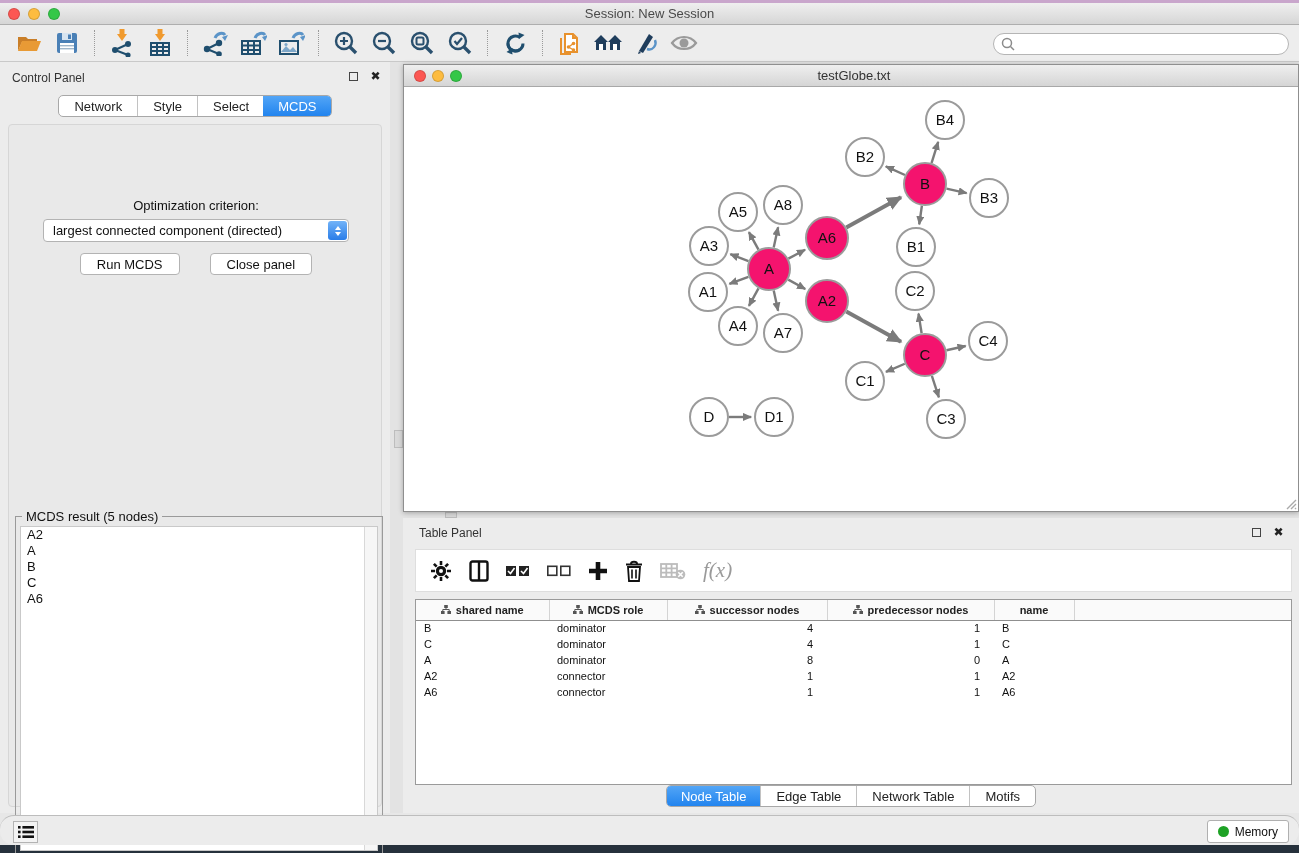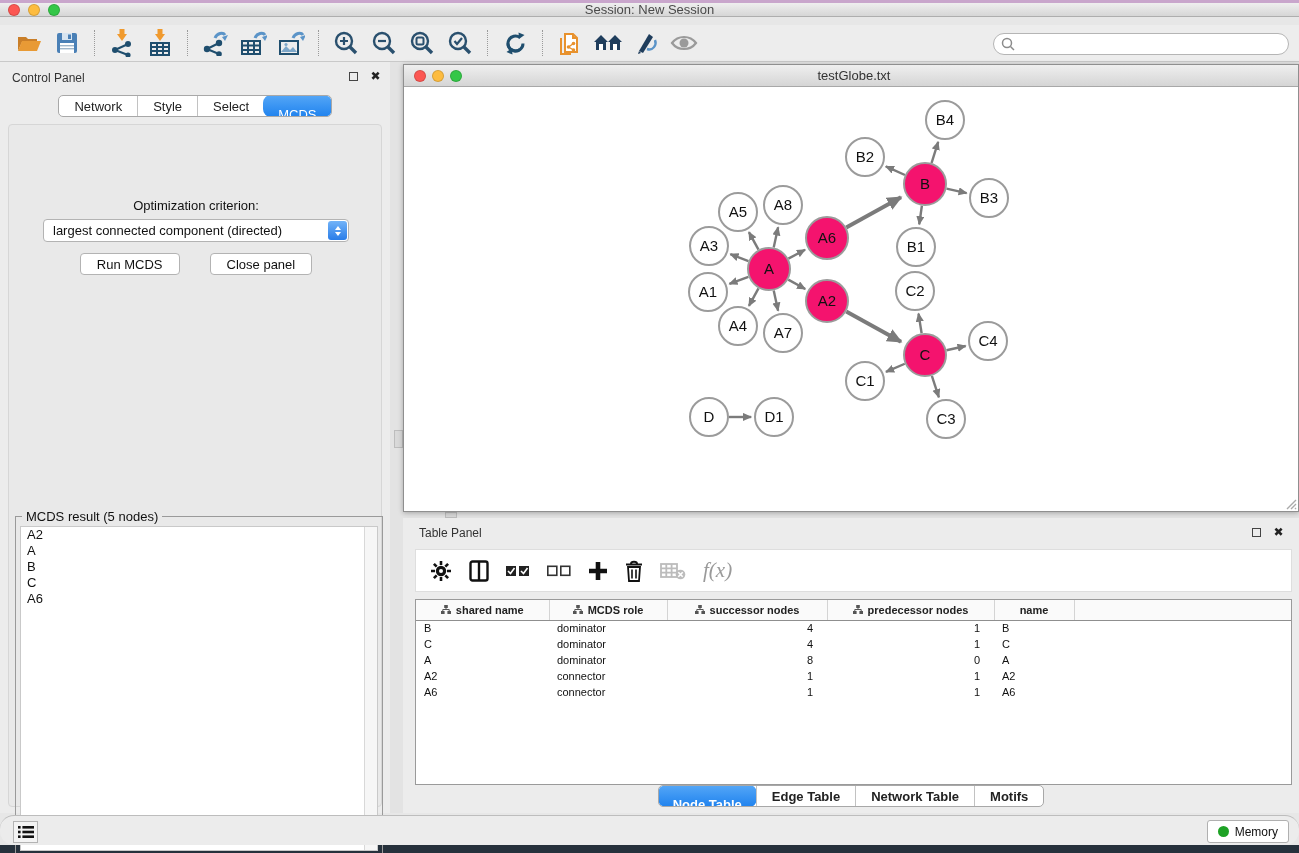--- a/index.html
+++ b/index.html
@@ -5,21 +5,21 @@
   * { margin:0; padding:0; box-sizing:border-box; }
   html,body { width:1299px; height:853px; overflow:hidden;
     font-family:"Liberation Sans","DejaVu Sans",sans-serif; font-size:13px; color:#222;
     background:#e7e7e7; position:relative; }
 
   
   .desktop-top { position:absolute; left:0; top:0; width:1299px; height:3px; background:#c9a6cc; }
   .desktop-bottom { position:absolute; left:0; top:845px; width:1299px; height:8px; background:#26313c; }
 
   
-  .titlebar { position:absolute; left:0; top:3px; width:1299px; height:14px;
+  .titlebar { position:absolute; left:0; top:3px; width:1299px; height:22px;
     background:linear-gradient(#efefef,#d6d6d6); border-bottom:1px solid #aeaeae;
     display:flex; align-items:center; }
   .lights { display:flex; gap:8px; margin-left:8px; }
   .light { width:12px; height:12px; border-radius:50%; border:1px solid rgba(0,0,0,.15); }
   .light.red{background:#fc5753;} .light.yellow{background:#fdbc40;} .light.green{background:#34c748;}
   .titlebar .title { position:absolute; left:0; right:0; text-align:center; color:#4a4a4a; font-size:13px; }
 
   
   .toolbar { position:absolute; left:0; top:25px; width:1299px; height:37px; background:#ededed;
     border-bottom:1px solid #c9c9c9; display:flex; align-items:center; padding-left:10px; }
@@ -37,21 +37,21 @@
   .panel-header { position:absolute; left:12px; top:9px; font-size:12px; color:#333; }
   .panel-wctl { position:absolute; top:8px; display:flex; gap:9px; color:#333; font-size:12px; }
   .control-panel .panel-wctl { right:8px; }
   .wbtn { width:13px; height:13px; display:flex; align-items:center; justify-content:center; cursor:default; }
   .float-glyph { width:9px; height:9px; border:1.5px solid #444; }
   .x-glyph { font-weight:bold; color:#222; font-size:12px; line-height:9px; }
 
   .seg { display:inline-flex; border:1px solid #a8a8a8; border-radius:5px; background:#fff; overflow:hidden; height:22px; }
   .seg-btn { padding:3px 15px 0 15px; font-size:13px; color:#222; border-left:1px solid #c2c2c2; height:22px; }
   .seg-btn:first-child { border-left:none; }
-  .seg-btn.active { background:linear-gradient(#55a7f7,#1f82ee); color:#fff; margin:-1px; padding-top:12px; border-left:none; border-radius:8px; }
+  .seg-btn.active { background:linear-gradient(#55a7f7,#1f82ee); color:#fff; margin:-1px; padding-top:4px; border-left:none; border-radius:0; }
   .control-tabs-wrap { position:absolute; left:0; top:33px; width:390px; text-align:center; }
 
   .cp-body { position:absolute; left:8px; top:62px; width:374px; height:683px; background:#e9e9e9;
     border:1px solid #d6d6d6; border-radius:4px; }
   .opt-label { position:absolute; left:0; top:73px; width:374px; text-align:center; color:#111; }
   .criterion { position:absolute; left:34px; top:94px; width:306px; height:23px; background:#fff;
     border:1px solid #b3b3b3; border-radius:4px; display:flex; align-items:center; padding-left:9px;
     font-size:13px; color:#111; }
   .criterion .stepper { position:absolute; right:1px; top:1px; width:19px; height:19px; border-radius:3px;
     background:linear-gradient(#72b3f8,#2a7de8); display:flex; flex-direction:column; align-items:center; justify-content:center; gap:2px; }
@@ -94,21 +94,21 @@
   .data-table-wrap { position:absolute; left:12px; top:81px; width:877px; height:186px; background:#fff;
     border:1px solid #9a9a9a; overflow:hidden; }
   table.data { border-collapse:collapse; width:100%; font-size:11px; table-layout:fixed; }
   table.data th { height:20px; font-weight:normal; color:#222; background:#fafafa;
     border-bottom:1px solid #8f8f8f; border-right:1px solid #d4d4d4; text-align:center; }
   table.data th:last-child { border-right:none; }
   table.data th .th-inner { display:flex; align-items:center; justify-content:center; gap:5px;font-weight:bold; }
   table.data td { height:16px; padding:0 4px 0 8px; color:#111; overflow:hidden; white-space:nowrap; }
   table.data td.num { text-align:right; padding-right:14px; }
 
-  .table-tabs-wrap { position:absolute; left:0; top:267px; width:896px; text-align:center;font-weight:bold; }
+  .table-tabs-wrap { position:absolute; left:0; top:267px; width:896px; text-align:center; }
 
   
   .statusbar { position:absolute; left:0; top:815px; width:1299px; height:30px; background:#ececec; border-top:1px solid #bdbdbd;border-radius:14px; }
   .status-left-btn { position:absolute; left:13px; top:5px; width:25px; height:22px; background:#f3f3f3;
     border:1px solid #b3b3b3; display:flex; align-items:center; justify-content:center; }
   .memory-btn { position:absolute; right:10px; top:4px; height:23px; background:#fff; border:1px solid #b0b0b0;
     border-radius:3px; display:flex; align-items:center; gap:6px; padding:0 10px; font-size:12px; color:#111; }
   .mem-dot { width:11px; height:11px; border-radius:50%; background:#1ea225; }
 
   svg text { font-family:"Liberation Sans","DejaVu Sans",sans-serif; }

